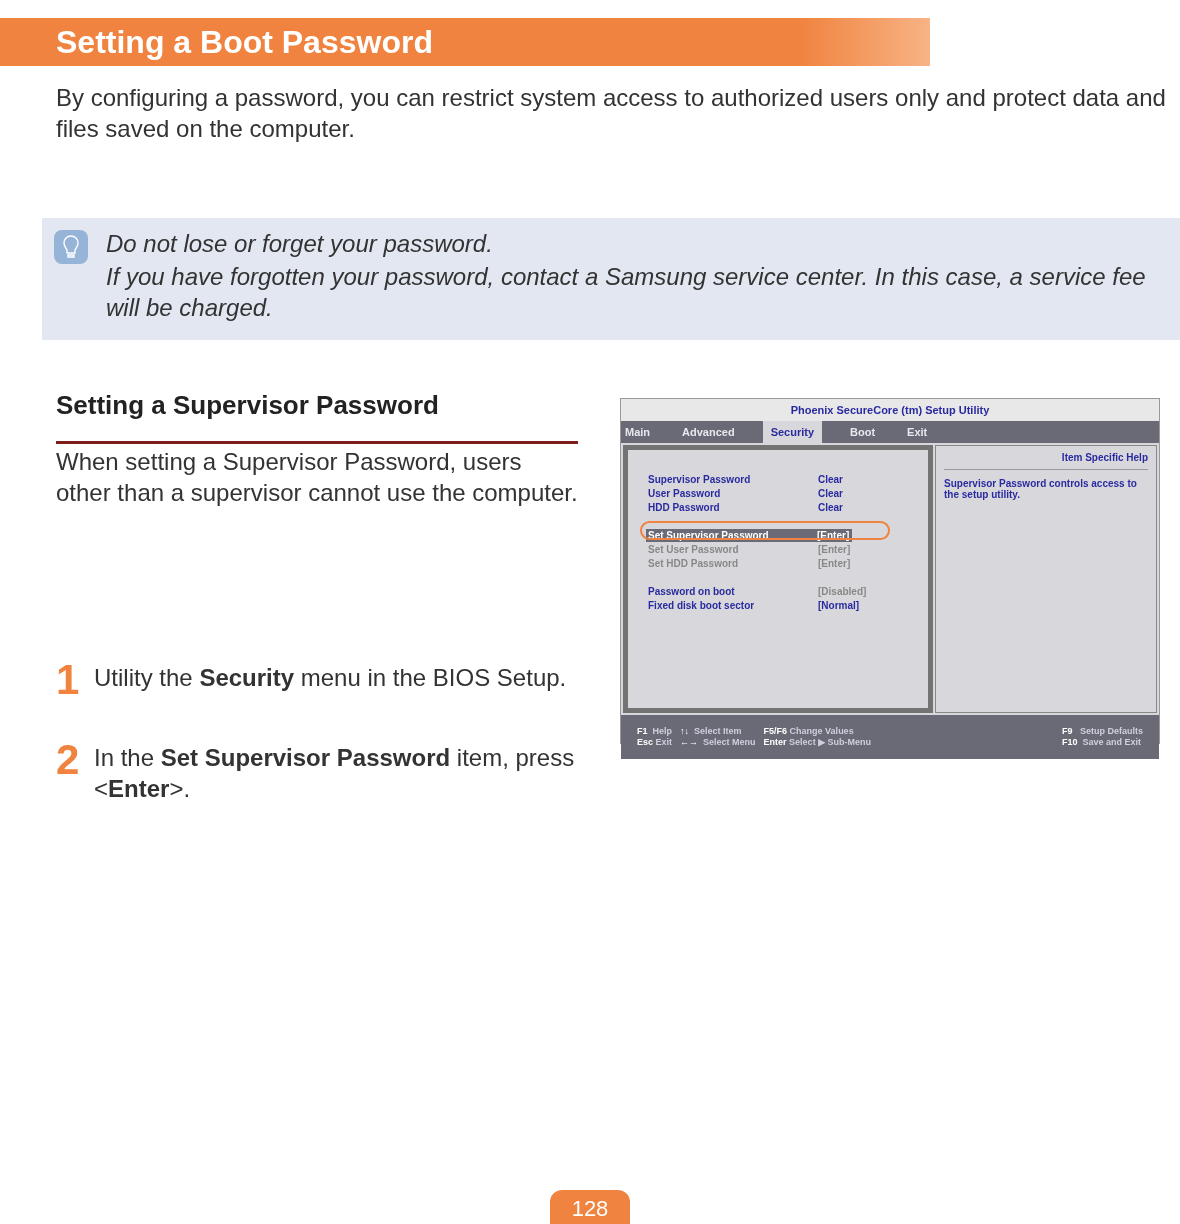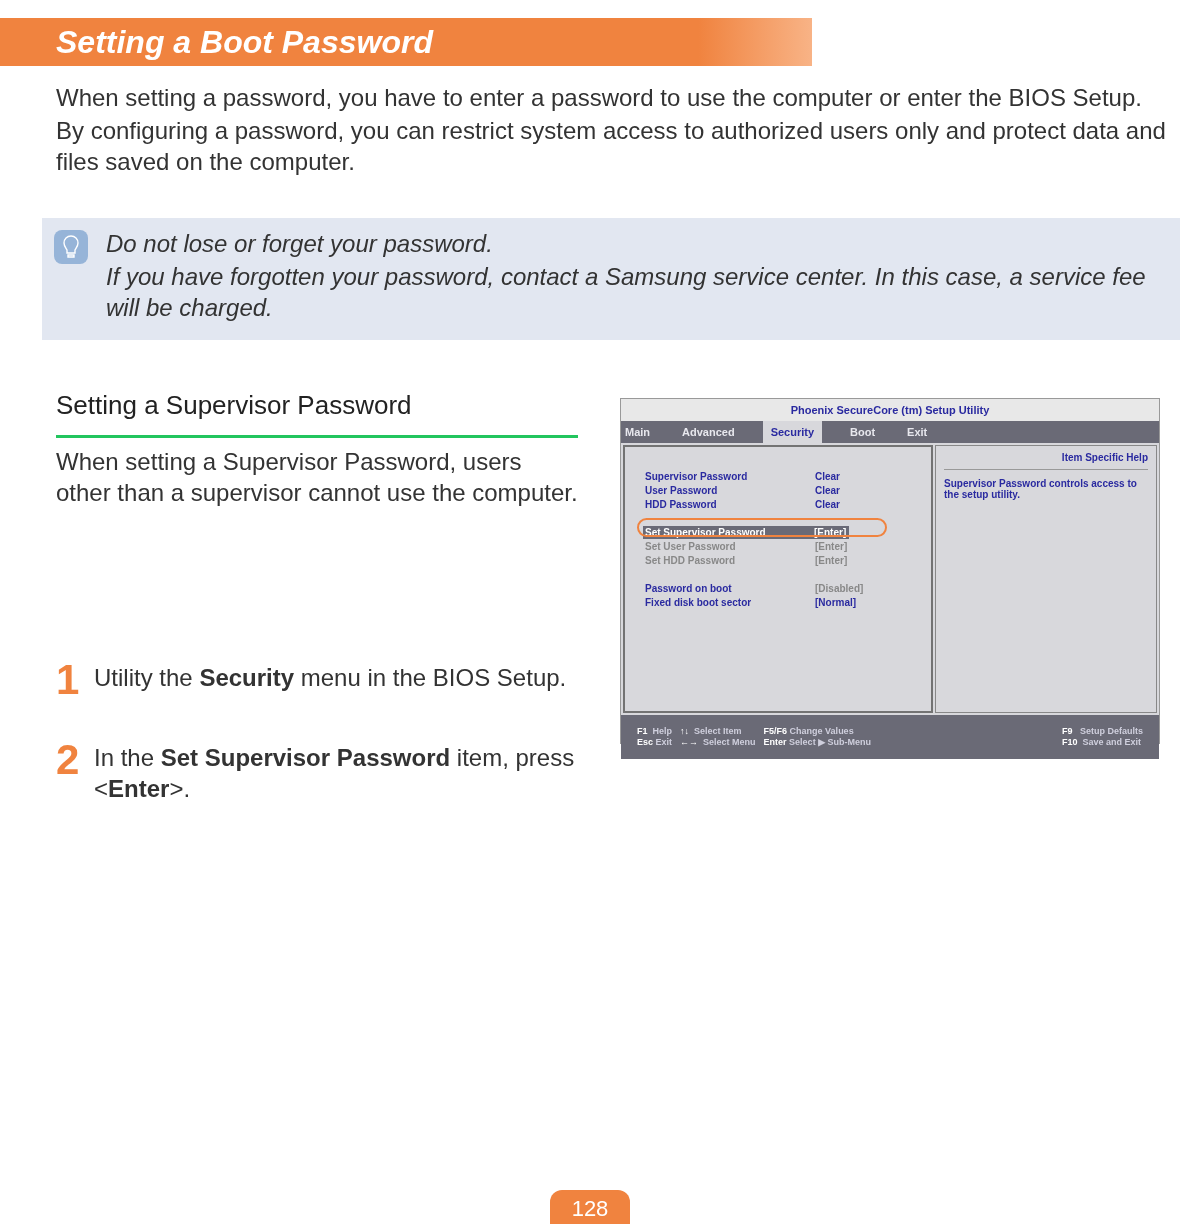--- a/index.html
+++ b/index.html
@@ -7,25 +7,24 @@
     width: 1180px;
     height: 1224px;
     font-family: Arial, Helvetica, sans-serif;
     background: #ffffff;
     position: relative;
   }
   .title-bar {
     position: absolute;
     top: 18px;
     left: 0;
-    width: 812px;
+    width: 930px;
     height: 48px;
     display: flex;
     align-items: center;
-    font-style: italic;
   }
   .title-bar-left {
     width: 56px;
     height: 48px;
     background: #f0833f;
   }
   .title-bar-main {
     flex: 1;
     height: 48px;
     background: linear-gradient(90deg, #f0833f 0%, #f0833f 85%, #f8b386 100%);
@@ -75,24 +74,24 @@
     color: #333;
     font-style: italic;
     line-height: 1.3;
   }
   .tip-text p { margin-bottom: 2px; }
   .sub-heading {
     position: absolute;
     top: 390px;
     left: 56px;
     font-size: 26px;
-    font-weight: normal;
+    font-weight: bold;
     color: #222;
-    border-bottom: 3px solid #22c55e;
-    padding-bottom: 14px;
+    border-bottom: 3px solid #7f1d1d;
+    padding-bottom: 20px;
     width: 522px;
   }
   .sub-body {
     position: absolute;
     top: 446px;
     left: 56px;
     width: 522px;
     font-size: 24px;
     color: #333;
     line-height: 1.3;
@@ -165,21 +164,21 @@
     color: #2a2aa0;
     padding: 0 8px;
   }
   .bios-body {
     display: flex;
     height: 272px;
     background: #d8d8dc;
   }
   .bios-left {
     width: 310px;
-    border: 2px solid #737373;
+    border: 5px solid #737373;
     margin: 2px;
     padding: 22px 0 0 20px;
     font-size: 10px;
     font-weight: bold;
     color: #2a2aa0;
     position: relative;
   }
   .bios-row { display: flex; height: 14px; align-items: center; }
   .bios-label { width: 170px; }
   .bios-val { color: #2a2aa0; }
@@ -250,21 +249,20 @@
 <body>
 
 <div class="title-bar">
   <div class="title-bar-left"></div>
   <div class="title-bar-main">
     <span class="title-text">Setting a Boot Password</span>
   </div>
 </div>
 
 <div class="body-text">
-  <p>When setting a password, you have to enter a password to use the computer or enter the BIOS Setup.</p>
   <p>By configuring a password, you can restrict system access to authorized users only and protect data and files saved on the computer.</p>
 </div>
 
 <div class="tip-box">
   <div class="tip-icon">
     <svg viewBox="0 0 18 24">
         <path d="M9 1 C5 1 2 4 2 8 C2 11 4 13 5 15 L5 18 L13 18 L13 15 C14 13 16 11 16 8 C16 4 13 1 9 1 Z M6 20 L12 20 L12 22 L6 22 Z" fill="none" stroke="#fff" stroke-width="1.4"></path>
       </svg>
   </div>
   <div class="tip-text">

